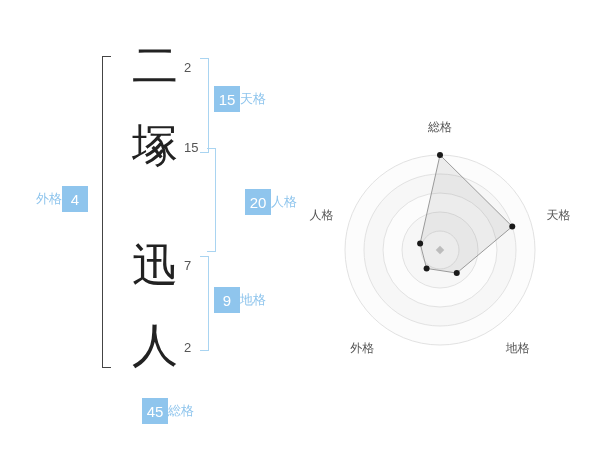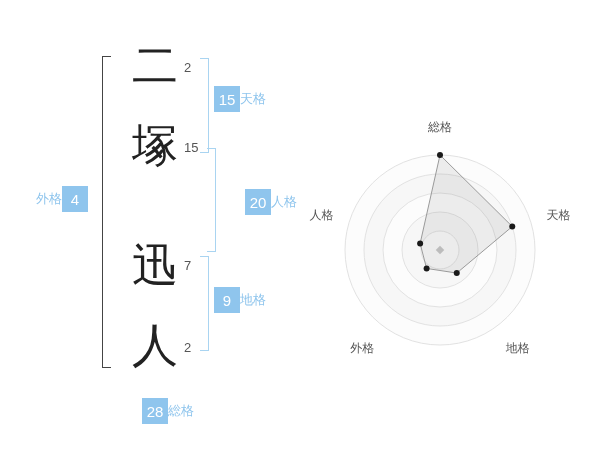--- a/index.html
+++ b/index.html
@@ -87,21 +87,21 @@
     <span class="badge">20</span>
     <span class="badge-label">人格</span>
   </div>
 
   <div class="badge-group g-chi">
     <span class="badge">9</span>
     <span class="badge-label">地格</span>
   </div>
 
   <div class="badge-group g-sou">
-    <span class="badge">28</span>
+    <span class="badge">45</span>
     <span class="badge-label">総格</span>
   </div>
 
   <div class="radar-wrap">
     <svg viewBox="0 0 300 300">
         <circle cx="150" cy="150" r="95" fill="#fcfcfc" stroke="#e2e2e2"></circle>
         <circle cx="150" cy="150" r="76" fill="#f7f7f7" stroke="#e2e2e2"></circle>
         <circle cx="150" cy="150" r="57" fill="#fcfcfc" stroke="#e2e2e2"></circle>
         <circle cx="150" cy="150" r="38" fill="#f7f7f7" stroke="#e2e2e2"></circle>
         <circle cx="150" cy="150" r="19" fill="#fcfcfc" stroke="#e2e2e2"></circle>

